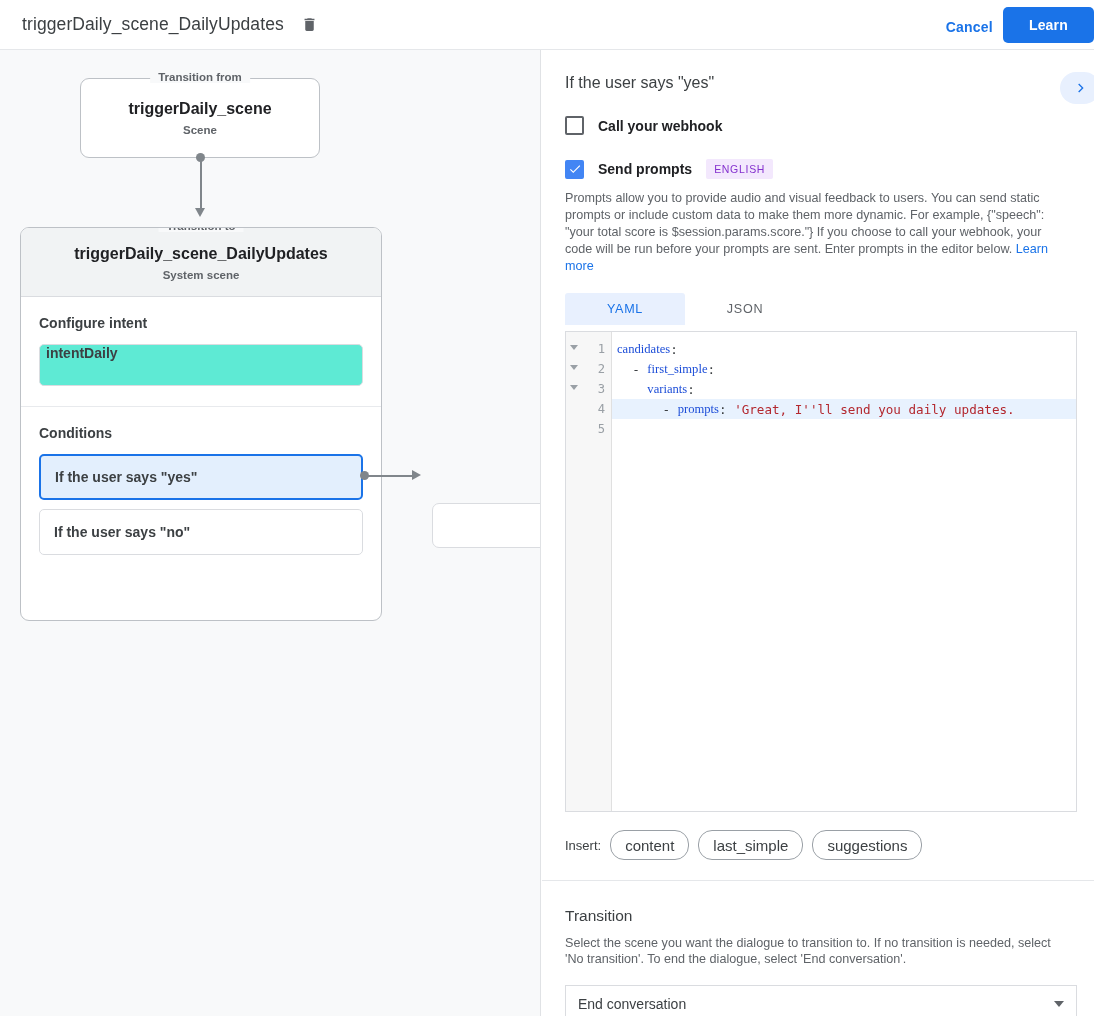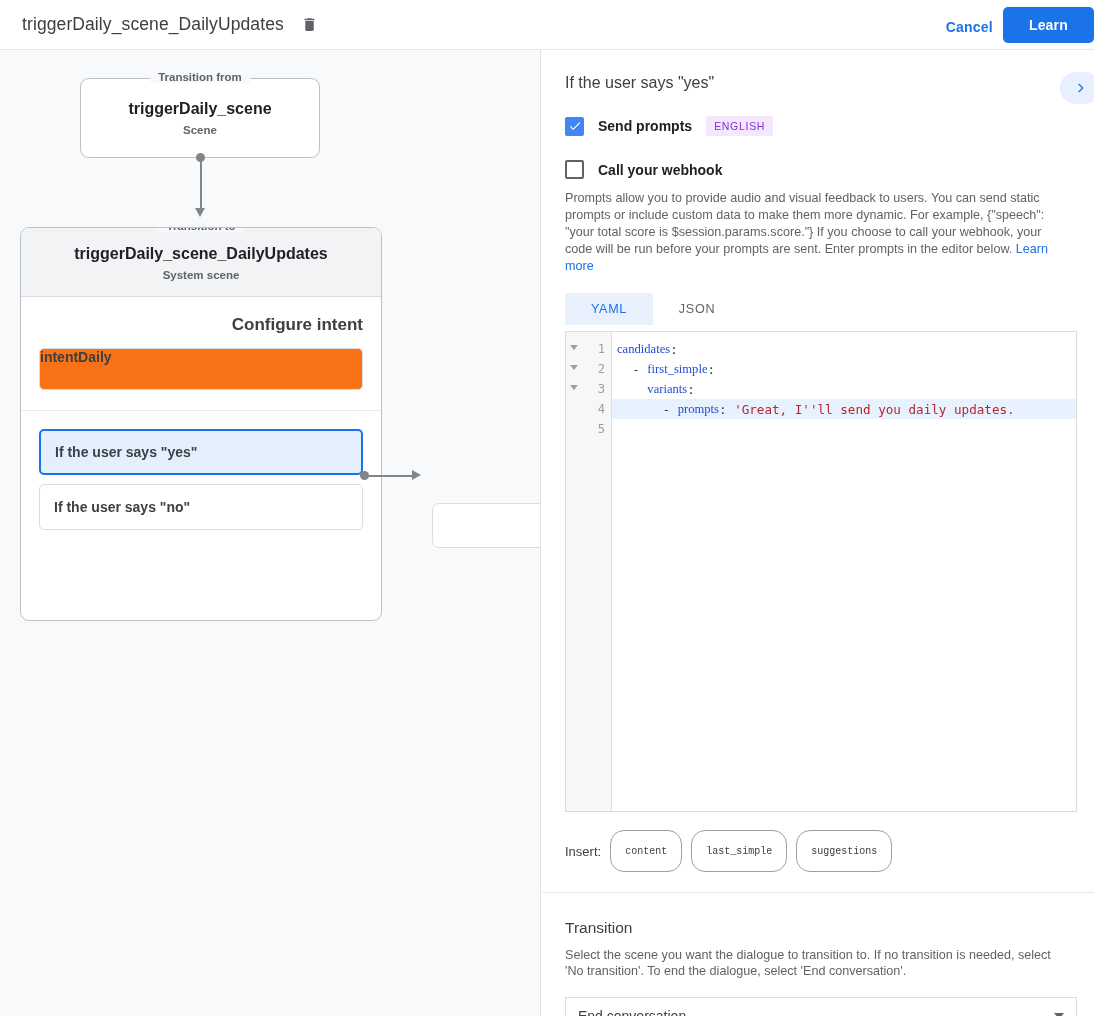--- a/index.html
+++ b/index.html
@@ -82,25 +82,25 @@
   #card-to {
     left: 20px; top: 177px; width: 362px; height: 394px;
     background: #ffffff; padding: 0; overflow: hidden;
   }
   .to-header {
     background: #f1f3f4; border-bottom: 1px solid #dadce0;
     padding: 17px 0 15px; text-align: center;
   }
   .section { padding: 18px 18px 20px; }
   .section + .section { border-top: 1px solid #e8eaed; }
-  .section-label { font-size: 17px; color: #3c4043; margin-bottom: 13px; text-align: right; }
+  .section-label { font-size: 14px; color: #3c4043; margin-bottom: 13px; }
   .intent-input {
     width: 100%; height: 42px; border: 1px solid #dadce0; border-radius: 5px;
-    background: #f97316; font-size: 14px; color: #3c4043;
-    padding: 0 0; font-family: "Liberation Sans", sans-serif;
+    background: #5eead4; font-size: 14px; color: #3c4043;
+    padding: 0 6px; font-family: "Liberation Sans", sans-serif;
   }
   .cond-item {
     width: 100%; height: 46px; border: 1px solid #dadce0; border-radius: 5px;
     background: #ffffff; display: flex; align-items: center; padding: 0 14px;
     font-size: 14px; color: #3c4043; cursor: pointer; margin-bottom: 9px;
     position: relative;
   }
   .cond-item.selected {
     background: #e3effd; border: 2px solid #1a73e8;
   }
@@ -140,21 +140,21 @@
   }
   .desc {
     font-size: 12.6px; line-height: 17px; color: #5f6368; margin-top: 11px;
     max-width: 516px;
   }
   .link { color: #1a73e8; cursor: pointer; }
 
   
   .tabs { display: flex; margin-top: 18px; }
   .tab {
-    width: 88px; height: 32px; display: flex; align-items: center; justify-content: center;
+    width: 120px; height: 32px; display: flex; align-items: center; justify-content: center;
     font-size: 12.6px; letter-spacing: .7px; color: #5f6368; cursor: pointer;
     border-radius: 3px 3px 0 0;
   }
   .tab.active { background: #e8f0fe; color: #1a73e8; }
 
   
   .editor {
     margin-top: 6px; width: 512px; height: 481px; border: 1px solid #dadce0;
     background: #ffffff; display: flex; overflow: hidden;
     font-family: "DejaVu Sans Mono", monospace; font-size: 12.6px;
@@ -175,23 +175,23 @@
   .code { flex: 1; padding-top: 7px; overflow: hidden; }
   .cline { height: 20px; display: flex; align-items: center; padding-left: 5px; white-space: pre; }
   .cline.active { background: #e8f2fe; }
   .k-key { color: #1d4ed8; font-family: Liberation Serif, serif; }
   .k-str { color: #b3282f; }
   .k-punct { color: #3c4043; }
 
   .insert-row { display: flex; align-items: center; margin-top: 18px; gap: 9px; }
   .insert-label { font-size: 13px; color: #3c4043; margin-right: 0; }
   .chip {
-    border: 1px solid #9aa0a6; border-radius: 14px; height: 42px; padding: 0 14px;
-    display: flex; align-items: center; font-size: 10px; color: #3c4043; cursor: pointer;
-    background: #ffffff; font-family: Liberation Mono, monospace;
+    border: 1px solid #9aa0a6; border-radius: 14px; height: 30px; padding: 0 14px;
+    display: flex; align-items: center; font-size: 15px; color: #3c4043; cursor: pointer;
+    background: #ffffff; font-family: Liberation Sans, sans-serif;
   }
 
   .panel-divider { margin-top: 20px; width: 552px; height: 1px; background: #e5e7ea; margin-left: -23px; }
 
   .tr-title { font-size: 15.5px; color: #3c4043; margin-top: 26px; }
   .tr-desc { font-size: 12.6px; line-height: 16.2px; color: #5f6368; margin-top: 10px; max-width: 500px; }
   .select {
     margin-top: 18px; width: 512px; height: 38px; border: 1px solid #dadce0;
     background: #ffffff; display: flex; align-items: center; padding: 0 12px;
     font-size: 14px; color: #3c4043; cursor: pointer; position: relative;
@@ -234,57 +234,58 @@
     <div class="fs-legend">Transition to</div>
     <div class="to-header">
       <div class="node-title">triggerDaily_scene_DailyUpdates</div>
       <div class="node-sub">System scene</div>
     </div>
     <div class="section">
       <div class="section-label">Configure intent</div>
       <div class="intent-input">intentDaily</div>
     </div>
     <div class="section">
+      <div class="section-label">Conditions</div>
       <div class="cond-item selected">If the user says "yes"</div>
       <div class="cond-item">If the user says "no"</div>
     </div>
   </div>
 
   <div class="conn-dot" style="left:360px; top:421px;"></div>
   <div class="conn-line" style="left:365px; top:425px; width:52px; height:1.5px;"></div>
   <div class="arrow-right" style="left:412px; top:420px;"></div>
 
   <div id="card-stub"></div>
 </div>
 
 <div class="panel">
   <div class="panel-inner">
 
     <div class="panel-title">If the user says "yes"</div>
     <div class="chevron-btn">
       <svg width="16" height="16" viewBox="0 0 24 24">
         <path fill="#1a73e8" d="M9.3 6.7 14.6 12l-5.3 5.3 1.4 1.4L17.4 12l-6.7-6.7z"></path>
       </svg>
+    </div>
+
+    <div class="check-row">
+      <div class="cbox"></div>
+      <div class="check-label">Call your webhook</div>
     </div>
 
     <div class="check-row">
       <div class="cbox checked">
         <svg width="14" height="14" viewBox="0 0 24 24">
           <path fill="#ffffff" d="M9 16.2 4.8 12l-1.4 1.4L9 19 21 7l-1.4-1.4z"></path>
         </svg>
       </div>
       <div class="check-label">Send prompts</div>
       <div class="lang-badge">ENGLISH</div>
     </div>
 
-    <div class="check-row">
-      <div class="cbox"></div>
-      <div class="check-label">Call your webhook</div>
-    </div>
-
     <div class="desc"><span>Prompts allow you to provide audio and visual feedback to users. You can send static prompts or include custom data to make them more dynamic. For example, {"speech": "your total score is $session.params.score."} If you choose to call your webhook, your code will be run before your prompts are sent. Enter prompts in the editor below.</span> <span class="link">Learn more</span></div>
 
     <div class="tabs">
       <div class="tab active">YAML</div>
       <div class="tab">JSON</div>
     </div>
 
     <div class="editor">
       <div class="gutter">
         <div class="gline">

